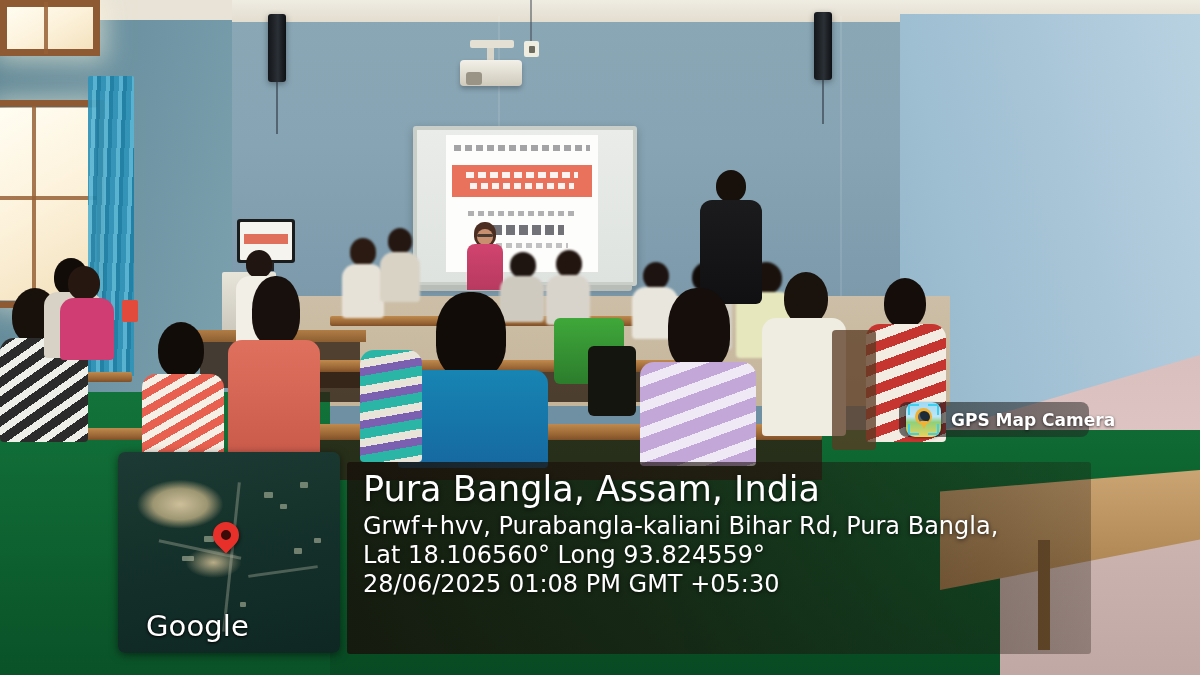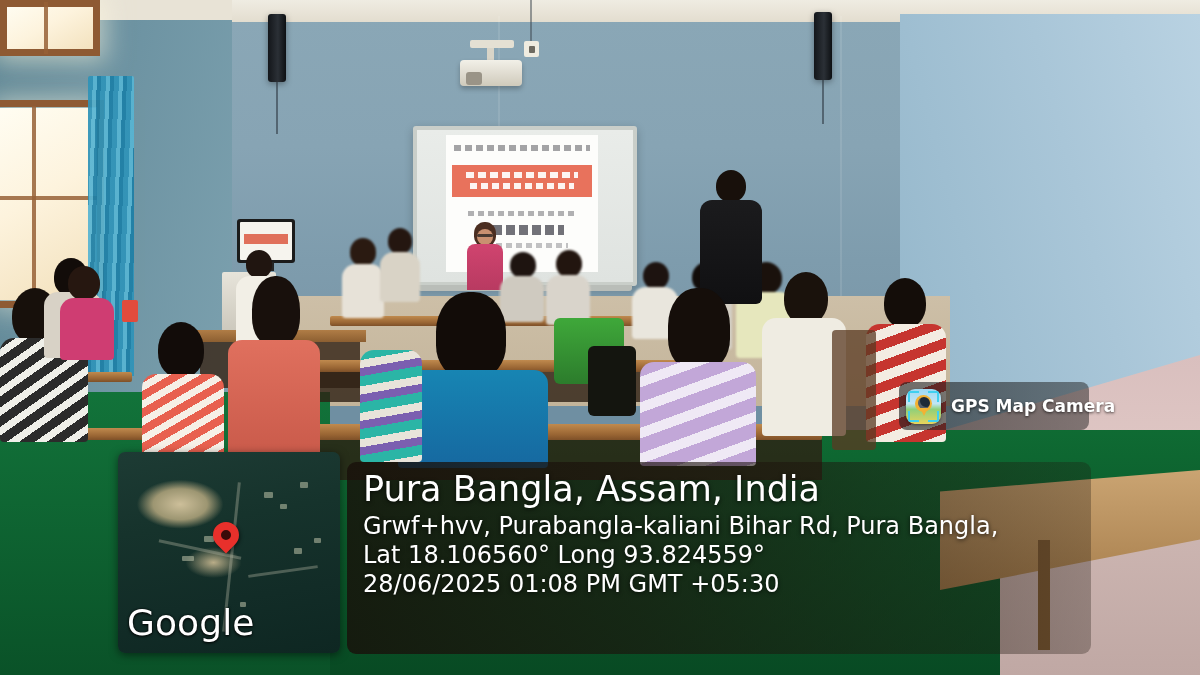--- a/index.html
+++ b/index.html
@@ -192,48 +192,48 @@
     position:absolute;left:95px;top:70px;width:26px;height:26px;
     background:#e8302b;border-radius:50% 50% 50% 0;
     transform:rotate(-45deg);
     box-shadow:0 2px 4px rgba(0,0,0,.45);
   }
   .map-pin:after{
     content:"";position:absolute;left:8px;top:8px;width:10px;height:10px;
     background:#3a0b09;border-radius:50%;
   }
   .google-wm{
-    position:absolute;left:9px;bottom:10px;
-    color:#fff;font-size:36px;letter-spacing:.1px;
+    position:absolute;left:28px;bottom:10px;
+    color:#fff;font-size:29px;letter-spacing:.1px;
     font-family:"DejaVu Sans", sans-serif;
     text-shadow:0 1px 3px rgba(0,0,0,.9),0 0 2px rgba(0,0,0,.8);
   }
 
   .info-panel{
     position:absolute;left:347px;top:462px;width:744px;height:192px;
-    border-radius:9px;
+    border-radius:3px;
     background:linear-gradient(90deg,rgba(24,16,10,.82) 0%,rgba(28,19,12,.66) 40%,rgba(30,21,13,.46) 72%,rgba(30,22,14,.30) 100%);
   }
   .info-title{
     position:absolute;left:16px;top:6px;
     color:#fff;font-size:35px;line-height:42px;font-weight:400;
     font-family:"DejaVu Sans", sans-serif;
     text-shadow:0 1px 4px rgba(0,0,0,.75);
     white-space:nowrap;
   }
   .info-lines{
     position:absolute;left:16px;top:50px;
     color:#fff;font-size:24px;line-height:29px;
     font-family:"DejaVu Sans", sans-serif;
     text-shadow:0 1px 4px rgba(0,0,0,.75);
   }
   .info-lines div{white-space:nowrap;}
 
   .gps-badge{
-    position:absolute;left:899px;top:382px;width:190px;height:48px;
+    position:absolute;left:899px;top:402px;width:190px;height:35px;
     border-radius:8px;
     background:linear-gradient(90deg,rgba(30,30,30,.62),rgba(35,35,35,.50));
     display:flex;align-items:center;gap:10px;padding:0 12px 0 7px;box-sizing:border-box;
   }
   .gps-icon{
     position:relative;width:35px;height:35px;border-radius:9px;flex:0 0 auto;
     background:linear-gradient(180deg,#9fd9f2 0%,#bfe6f6 42%,#8fd07a 58%,#e8d45c 100%);
     overflow:hidden;box-shadow:0 1px 3px rgba(0,0,0,.4);
   }
   .gps-icon .brk{position:absolute;width:9px;height:9px;border:2px solid #3fd0f0;}

